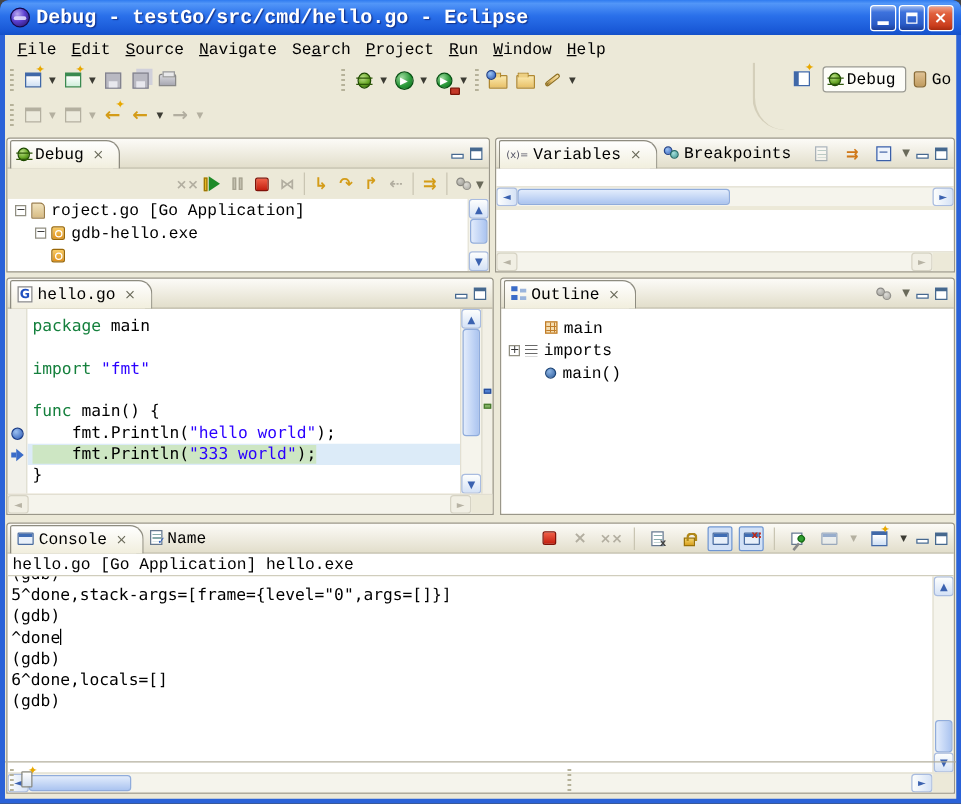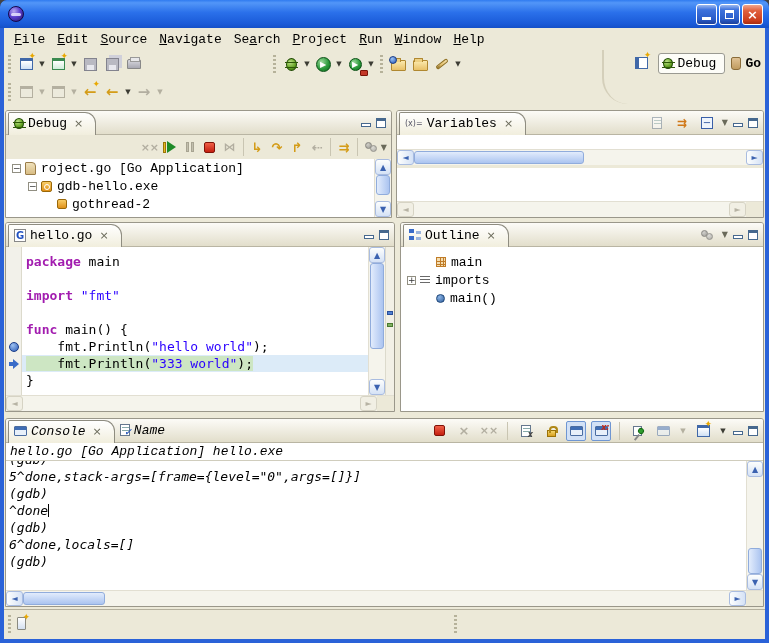--- a/index.html
+++ b/index.html
@@ -109,21 +109,21 @@
   .gutter{width:16px;flex:0 0 16px;background:#f2f1ea;border-right:1px solid #dcdacc;padding-top:6px;}
   .gut-row{height:17px;display:flex;align-items:center;justify-content:center;}
   .bp{width:10px;height:10px;border-radius:50%;background:radial-gradient(circle at 35% 30%,#9cc0f0,#2c5cb8);border:1px solid #1a3c88;}
   .ip{display:flex;align-items:center;}
   .ip .b{width:4px;height:4px;background:#3a6cc8;}
   .ip .t{width:0;height:0;border-left:6px solid #3a6cc8;border-top:5px solid transparent;border-bottom:5px solid transparent;}
   .code{flex:1;background:#fff;padding-top:6px;overflow:hidden;font-family:"DejaVu Sans Mono",monospace;}
   .code-line{height:17px;line-height:17px;white-space:pre;padding-left:4px;}
   .code-line.cur{background:#dcebf8;}
   .code-line.cur .code-text{background:#cde6c3;}
-  .tok.kw{color:#a21caf;font-weight:bold;}
+  .tok.kw{color:#15803d;font-weight:normal;}
   .tok.str{color:#2a00ff;}
   .tok.pl{color:#000;}
   .overview{width:9px;flex:0 0 9px;background:#f2f0e6;border-left:1px solid #dcdacc;position:relative;}
   .ov-mark{position:absolute;left:1px;width:6px;height:4px;background:#4f7fd0;border:1px solid #2a4f9a;}
   
   .con-status{height:18px;flex:0 0 18px;background:#fff;border-bottom:1px solid #d0cdbd;padding:1px 4px;white-space:nowrap;}
   .con-body{flex:1;display:flex;overflow:hidden;}
   .con-out{flex:1;background:#fff;overflow:hidden;padding-left:3px;font-family:"DejaVu Sans Mono",monospace;}
   .con-line{height:17px;line-height:17px;white-space:pre;}
   .caret{display:inline-block;width:1px;height:13px;background:#000;vertical-align:-2px;}
@@ -156,20 +156,21 @@
   .fastview{width:9px;height:13px;border:1px solid #8a8a80;background:linear-gradient(180deg,#fff,#d4e0f0);border-radius:1px;position:relative;margin-left:2px;}
   .fastview .spark{right:-5px;top:-5px;}
 </style>
 </head>
 <body>
 
 <div class="window">
 
   <div class="titlebar">
     <span class="app-icon"></span>
+    <span class="title-text">Debug - testGo/src/cmd/hello.go - Eclipse</span>
     <span class="winbtns">
       <span class="wbtn min">
           <i></i>
         </span>
       <span class="wbtn max">
           <i></i>
         </span>
       <span class="wbtn close">×</span>
     </span>
   </div>
@@ -267,21 +268,21 @@
 
     <div class="persp">
       <span class="tbtn">
           <span class="ic-persp"></span>
           <span class="spark">✦</span>
         </span>
       <span class="persp-btn">
         <span class="ic-bug" style="width:10px;height:11px;"></span>
         <span>Debug</span>
       </span>
-      <span style="display:flex;align-items:center;gap:4px;font-weight:bold;">
+      <span style="display:flex;align-items:center;gap:4px;">
         <span class="ic-tag"></span>
         <span>Go</span>
       </span>
     </div>
 
     <div class="view" style="left:1px;top:82px;width:387px;height:108px;">
       <div class="vhead">
         <span class="tab sel">
           <span class="ic-bug" style="width:10px;height:11px;"></span>
           <span>Debug</span>
@@ -344,25 +345,20 @@
         <div class="tree">
             <div class="trow" style="padding-left: 6px;">
               <span class="expander">−</span>
               <span class="ticon ticon-launch"></span>
               <span class="tlabel">roject.go [Go Application]</span>
             </div>
             <div class="trow" style="padding-left: 22px;">
               <span class="expander">−</span>
               <span class="ticon ticon-process"></span>
               <span class="tlabel">gdb-hello.exe</span>
-            </div>
-            <div class="trow" style="padding-left: 38px;">
-              <span class="exp-spacer"></span>
-              <span class="ticon ticon-thread"></span>
-              <span class="tlabel">gothread-2</span>
             </div>
             <div class="trow" style="padding-left: 22px;">
               <span class="exp-spacer"></span>
               <span class="ticon ticon-process"></span>
               <span class="tlabel"></span>
             </div>
           </div>
         <div class="sbv">
           <span class="sb-btn">▲</span>
           <span class="sb-thumb" style="height:20px;"></span>
@@ -371,20 +367,27 @@
         </div>
       </div>
     </div>
 
     <div class="view" style="left:392px;top:82px;width:368px;height:108px;">
       <div class="vhead">
         <span class="tab sel">
           <span class="ic-vars">(x)=</span>
           <span>Variables</span>
           <span class="x">×</span>
+        </span>
+        <span class="tab">
+          <span class="ic-bkpts">
+              <i></i>
+              <i></i>
+            </span>
+          <span>Breakpoints</span>
         </span>
         <span class="vctl">
           <span class="vbtn">
               <span class="ic-page" style="opacity:.5">
                 <i></i>
               </span>
             </span>
           <span class="vbtn">
               <span class="gicon" style="color:#d07818;font-size:12px;font-weight:bold;">⇉</span>
             </span>
@@ -503,21 +506,21 @@
             <span class="tlabel">imports</span>
           </div>
           <div class="trow" style="padding-left: 22px;">
             <span class="exp-spacer"></span>
             <span class="ticon ticon-function"></span>
             <span class="tlabel">main()</span>
           </div>
         </div>
     </div>
 
-    <div class="view" style="left:1px;top:390px;width:759px;height:189px;font-style:italic;">
+    <div class="view" style="left:1px;top:390px;width:759px;height:217px;">
       <div class="vhead">
         <span class="tab sel">
           <span class="ic-monitor"></span>
           <span>Console</span>
           <span class="x">×</span>
         </span>
         <span class="tab">
           <span class="ic-page">
               <i></i>
               <span style="position:absolute;right:-3px;bottom:-3px;color:#2858b8;font-size:9px;font-weight:bold;">✓</span>

